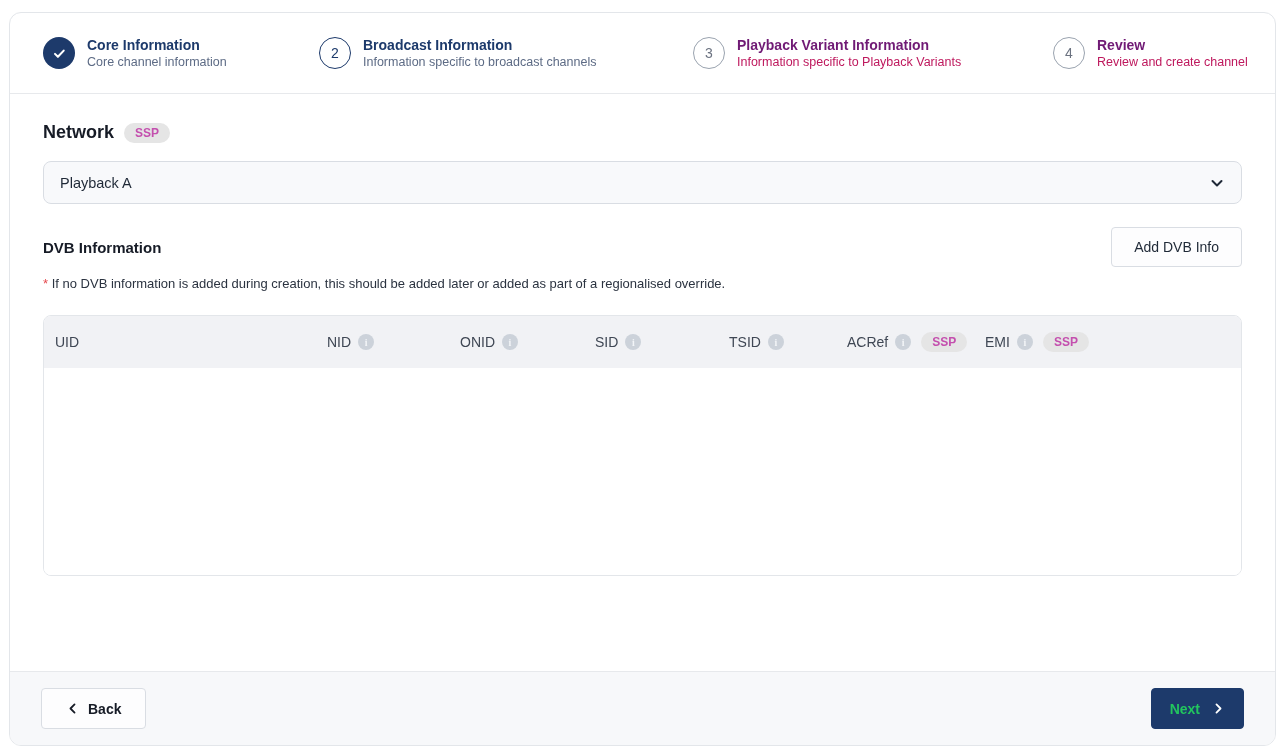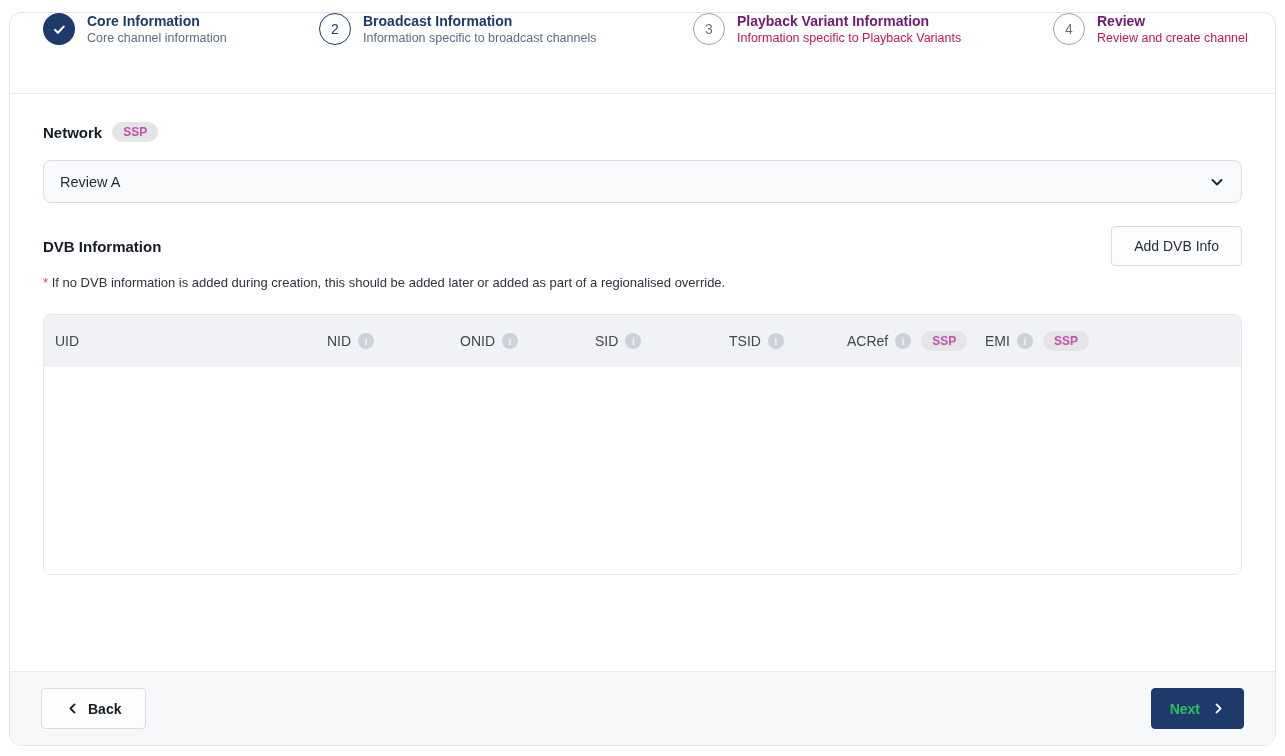--- a/index.html
+++ b/index.html
@@ -4,21 +4,21 @@
 <style>
   * { margin: 0; padding: 0; box-sizing: border-box; }
   html, body { width: 1285px; height: 756px; background: #ffffff; font-family: "Liberation Sans", sans-serif; }
   .card {
     position: absolute; left: 9px; top: 12px; width: 1267px; height: 734px;
     background: #ffffff; border: 1px solid #e3e6ea; border-radius: 12px;
     display: flex; flex-direction: column; overflow: hidden;
   }
   
   .stepper {
-    height: 81px; flex: 0 0 81px; display: flex; align-items: flex-start;
+    height: 81px; flex: 0 0 81px; display: flex; align-items: center;
     border-bottom: 1px solid #e7e9ec; padding-left: 33px;
   }
   .step { display: flex; align-items: center; gap: 12px; }
   .step-1 { width: 276px; }
   .step-2 { width: 374px; }
   .step-3 { width: 360px; }
   .step-4 { width: auto; }
   .step-circle {
     width: 32px; height: 32px; border-radius: 50%; flex: 0 0 32px;
     display: flex; align-items: center; justify-content: center;
@@ -28,21 +28,21 @@
   .step-circle.active { background: #ffffff; border: 1.5px solid #1d3a6b; color: #1d3a6b; }
   .step-circle.inactive { background: #ffffff; border: 1.5px solid #9aa3af; color: #6b7280; }
   .step-texts { display: flex; flex-direction: column; gap: 2px; }
   .step-title { font-size: 14px; font-weight: 700; color: #1d3a6b; line-height: 1.15; }
   .step-sub { font-size: 12.5px; color: #5d6b85; line-height: 1.15; }
   .step.inactive .step-title { color: #701a75; }
   .step.inactive .step-sub { color: #be185d; }
   
   .content { flex: 1 1 auto; padding: 28px 33px 0 33px; }
   .field-label-row { display: flex; align-items: center; gap: 10px; }
-  .field-label { font-size: 15px; font-weight: 700; color: #161b26; }
+  .field-label { font-size: 18px; font-weight: 700; color: #161b26; }
   .ssp-badge {
     background: #e5e5e5; color: #c44fae; font-size: 12px; font-weight: 600;
     padding: 4px 11px; border-radius: 999px; line-height: 1;
   }
   .select {
     margin-top: 18px; height: 43px; width: 100%; background: #f8f9fb;
     border: 1px solid #d9dde3; border-radius: 8px; display: flex;
     align-items: center; justify-content: space-between; padding: 0 16px;
     cursor: pointer;
   }
@@ -139,21 +139,21 @@
   </div>
 
   <div class="content">
 
     <div class="field-label-row">
       <span class="field-label">Network</span>
       <span class="ssp-badge">SSP</span>
     </div>
 
     <div class="select" role="combobox">
-      <span class="select-value">Review A</span>
+      <span class="select-value">Playback A</span>
       <span class="chev">
         <svg width="16" height="16" viewBox="0 0 16 16" fill="none">
             <path d="M3.5 6l4.5 4.5L12.5 6" stroke="#1f2937" stroke-width="2" stroke-linecap="round" stroke-linejoin="round"></path>
           </svg>
       </span>
     </div>
 
     <div class="dvb-row">
       <span class="dvb-heading">DVB Information</span>
       <button class="btn btn-outline">Add DVB Info</button>

